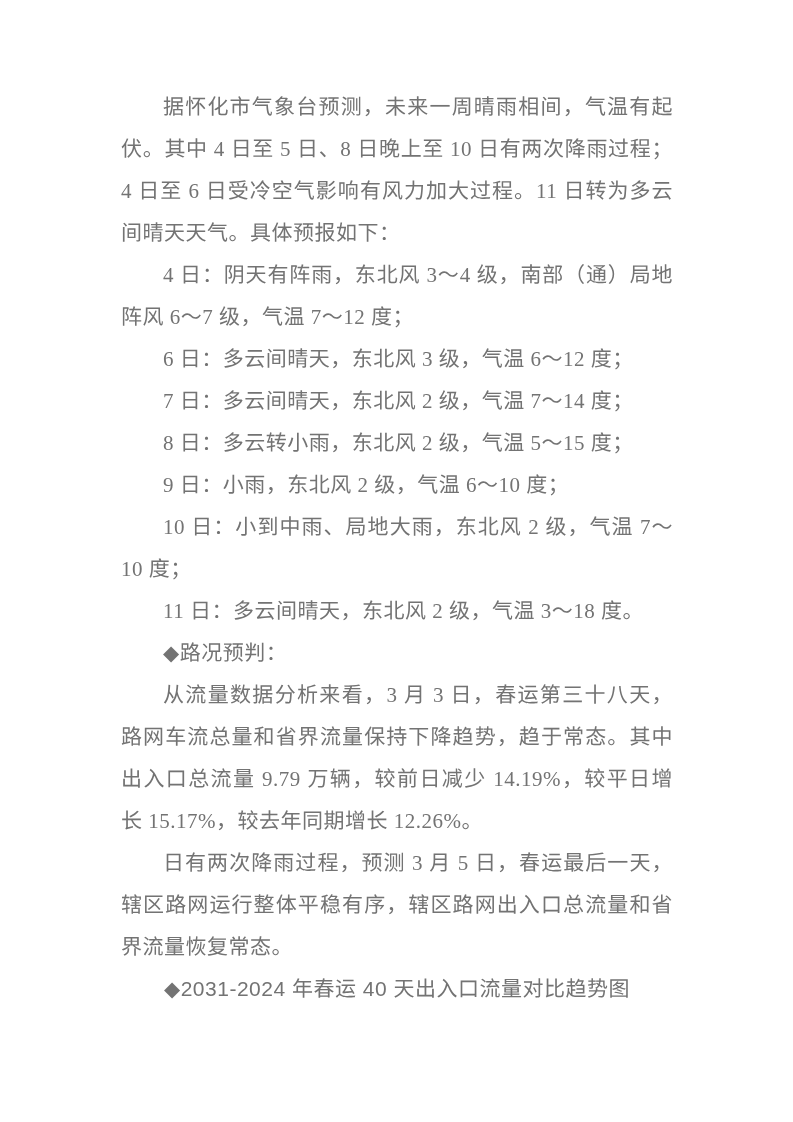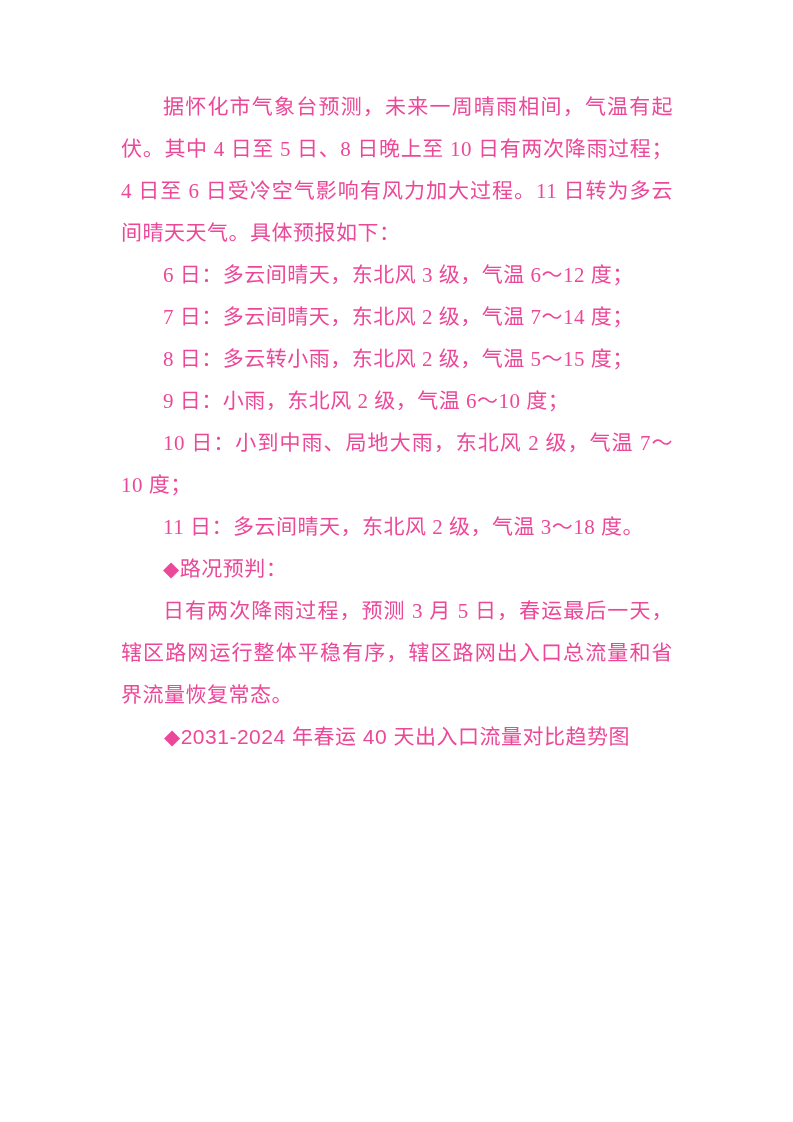--- a/index.html
+++ b/index.html
@@ -15,21 +15,21 @@
     overflow: hidden;
     font-family: "Liberation Serif", "DejaVu Serif", serif;
   }
   .content {
     position: absolute;
     left: 121px;
     top: 86px;
     width: 552px;
     font-size: 21px;
     line-height: 42px;
-    color: #ec4899;
+    color: #737373;
     text-align: justify;
     letter-spacing: 0.5px;
   }
   .para {
     margin: 0;
     padding: 0;
     text-indent: 2em;
   }
   .para.center {
     text-align: center;
@@ -43,23 +43,25 @@
     
     font-family: "Liberation Sans", "DejaVu Sans", sans-serif;
   }
 </style>
 </head>
 <body>
 
 <div class="page">
   <div class="content">
       <p class="para indent"><span class="run">据怀化市气象台预测，未来一周晴雨相间，气温有起伏。其中 4 日至 5 日、8 日晚上至 10 日有两次降雨过程；4 日至 6 日受冷空气影响有风力加大过程。11 日转为多云间晴天天气。具体预报如下：</span></p>
+      <p class="para indent"><span class="run">4 日：阴天有阵雨，东北风 3～4 级，南部（通）局地阵风 6～7 级，气温 7～12 度；</span></p>
       <p class="para indent"><span class="run">6 日：多云间晴天，东北风 3 级，气温 6～12 度；</span></p>
       <p class="para indent"><span class="run">7 日：多云间晴天，东北风 2 级，气温 7～14 度；</span></p>
       <p class="para indent"><span class="run">8 日：多云转小雨，东北风 2 级，气温 5～15 度；</span></p>
       <p class="para indent"><span class="run">9 日：小雨，东北风 2 级，气温 6～10 度；</span></p>
       <p class="para indent"><span class="run">10 日：小到中雨、局地大雨，东北风 2 级，气温 7～10 度；</span></p>
       <p class="para indent"><span class="run">11 日：多云间晴天，东北风 2 级，气温 3～18 度。</span></p>
       <p class="para indent"><span class="run bold">◆路况预判：</span></p>
+      <p class="para indent"><span class="run bold">从流量数据分析来看，</span><span class="run">3 月 3 日，春运第三十八天，路网车流总量和省界流量保持下降趋势，趋于常态。其中出入口总流量 9.79 万辆，较前日减少 14.19%，较平日增长 15.17%，较去年同期增长 12.26%。</span></p>
       <p class="para indent"><span class="run bold">日有两次降雨过程，</span><span class="run">预测 3 月 5 日，春运最后一天，辖区路网运行整体平稳有序，辖区路网出入口总流量和省界流量恢复常态。</span></p>
       <p class="para center"><span class="run bold">◆2031-2024 年春运 40 天出入口流量对比趋势图</span></p>
     </div>
 </div>
 
 </body></html>

